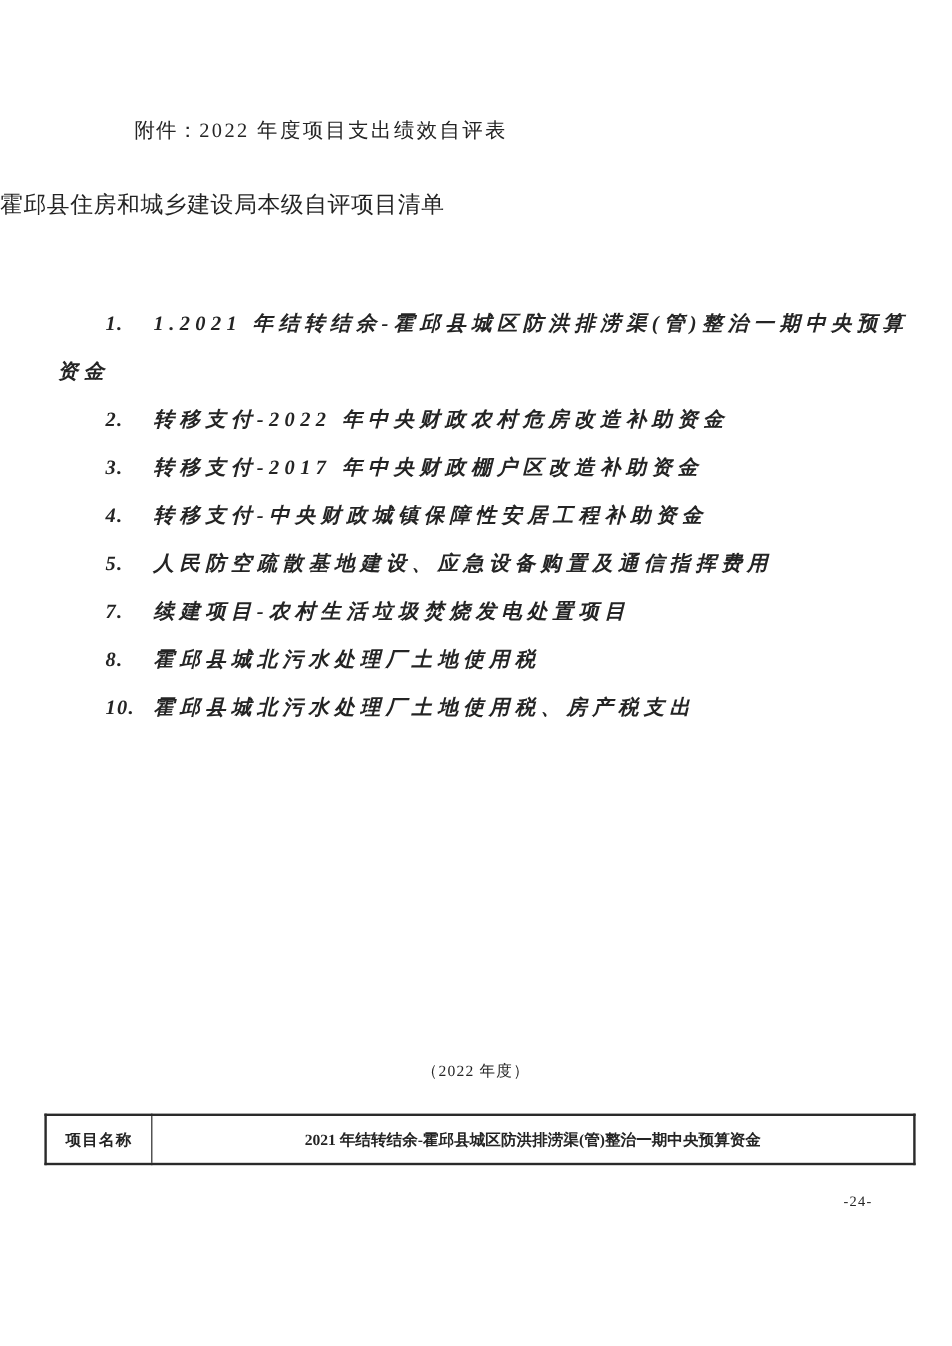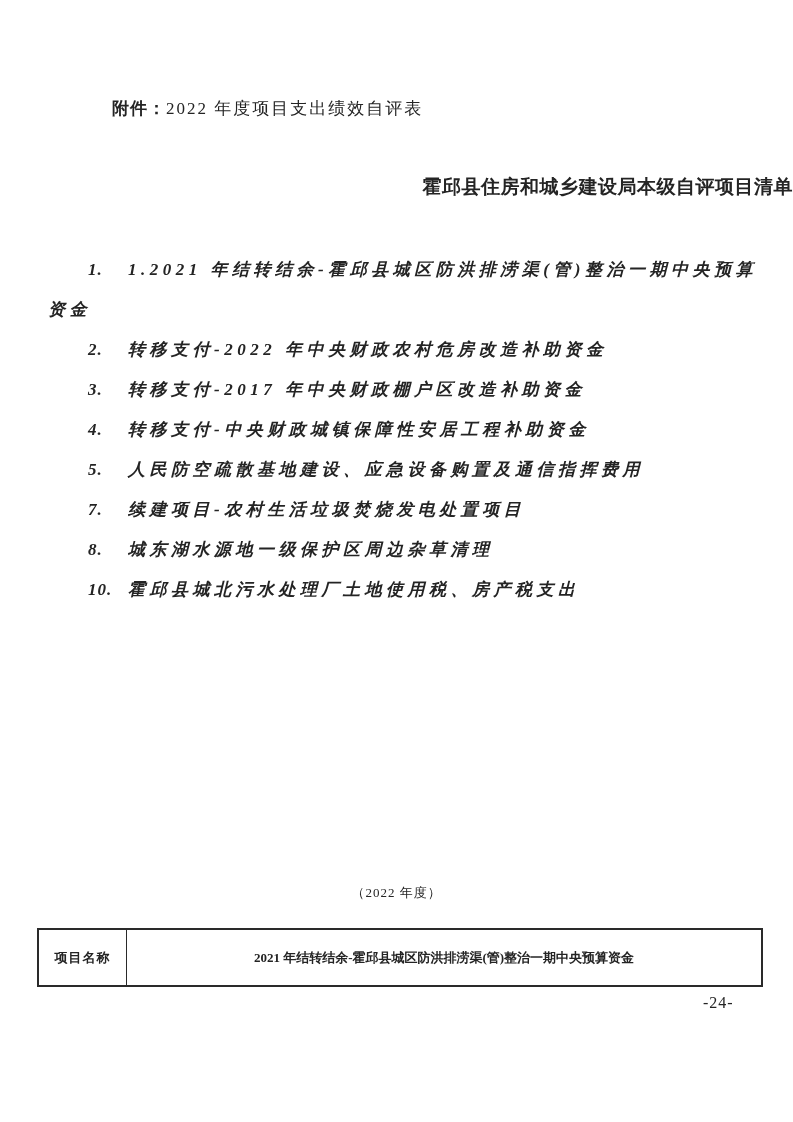--- a/index.html
+++ b/index.html
@@ -20,33 +20,33 @@
     position: absolute;
     top: 96px;
     left: 88px;
     margin: 0;
     font-size: 17px;
     line-height: 26px;
     letter-spacing: 2px;
     white-space: nowrap;
   }
   .attach-line .attach-label {
-    font-weight: bold;
+    font-weight: normal;
     letter-spacing: 1px;
     padding-left: 24px;
   }
   .doc-title {
     position: absolute;
-    top: 174px;
+    top: 158px;
     left: 0;
     width: 100%;
     margin: 0;
-    text-align: right;
+    text-align: left;
     font-size: 19px;
-    font-weight: bold;
+    font-weight: normal;
     letter-spacing: 0.5px;
   }
   .project-list {
     position: absolute;
     top: 250px;
     left: 48px;
     width: 715px;
     font-size: 17px;
     font-weight: 600;
     letter-spacing: 4.5px;
@@ -73,62 +73,62 @@
     text-align: center;
     font-size: 13px;
     font-weight: 400;
     letter-spacing: 1px;
   }
   .info-table {
     position: absolute;
     top: 928px;
     left: 37px;
     width: 726px;
-    height: 59px;
+    height: 43px;
     border-collapse: collapse;
     border: 2px solid #2a2a2a;
     font-size: 13px;
     font-weight: 600;
   }
   .info-table td {
     border: 1px solid #2a2a2a;
     padding: 0 2px;
     text-align: center;
     vertical-align: middle;
   }
   .info-table .label-cell {
     width: 83px;
     letter-spacing: 1px;
   }
   .page-num {
     position: absolute;
     top: 994px;
     left: 703px;
     margin: 0;
-    font-size: 16px;
+    font-size: 12px;
     letter-spacing: 1px;
   }
 </style>
 </head>
 <body>
 
 <div class="page">
 
   <p class="attach-line"><span class="attach-label">附件：</span><span>2022 年度项目支出绩效自评表</span></p>
 
   <h1 class="doc-title">霍邱县住房和城乡建设局本级自评项目清单</h1>
 
   <div class="project-list" id="project-list">
       <p class="list-item"><span class="num">1.</span><span>1.2021 年结转结余-霍邱县城区防洪排涝渠(管)整治一期中央预算</span><br><span>资金</span></p>
       <p class="list-item"><span class="num">2.</span><span>转移支付-2022 年中央财政农村危房改造补助资金</span></p>
       <p class="list-item"><span class="num">3.</span><span>转移支付-2017 年中央财政棚户区改造补助资金</span></p>
       <p class="list-item"><span class="num">4.</span><span>转移支付-中央财政城镇保障性安居工程补助资金</span></p>
       <p class="list-item"><span class="num">5.</span><span>人民防空疏散基地建设、应急设备购置及通信指挥费用</span></p>
       <p class="list-item"><span class="num">7.</span><span>续建项目-农村生活垃圾焚烧发电处置项目</span></p>
-      <p class="list-item"><span class="num">8.</span><span>城东湖水源地一级保护区周边杂草清理</span></p>
+      <p class="list-item"><span class="num">8.</span><span>霍邱县城北污水处理厂土地使用税</span></p>
       <p class="list-item"><span class="num">10.</span><span>霍邱县城北污水处理厂土地使用税、房产税支出</span></p>
     </div>
 
   <p class="year-note">（2022 年度）</p>
 
   <table class="info-table">
     <tbody>
         <tr>
       <td class="label-cell">项目名称</td>
       <td class="value-cell">2021 年结转结余-霍邱县城区防洪排涝渠(管)整治一期中央预算资金</td>

